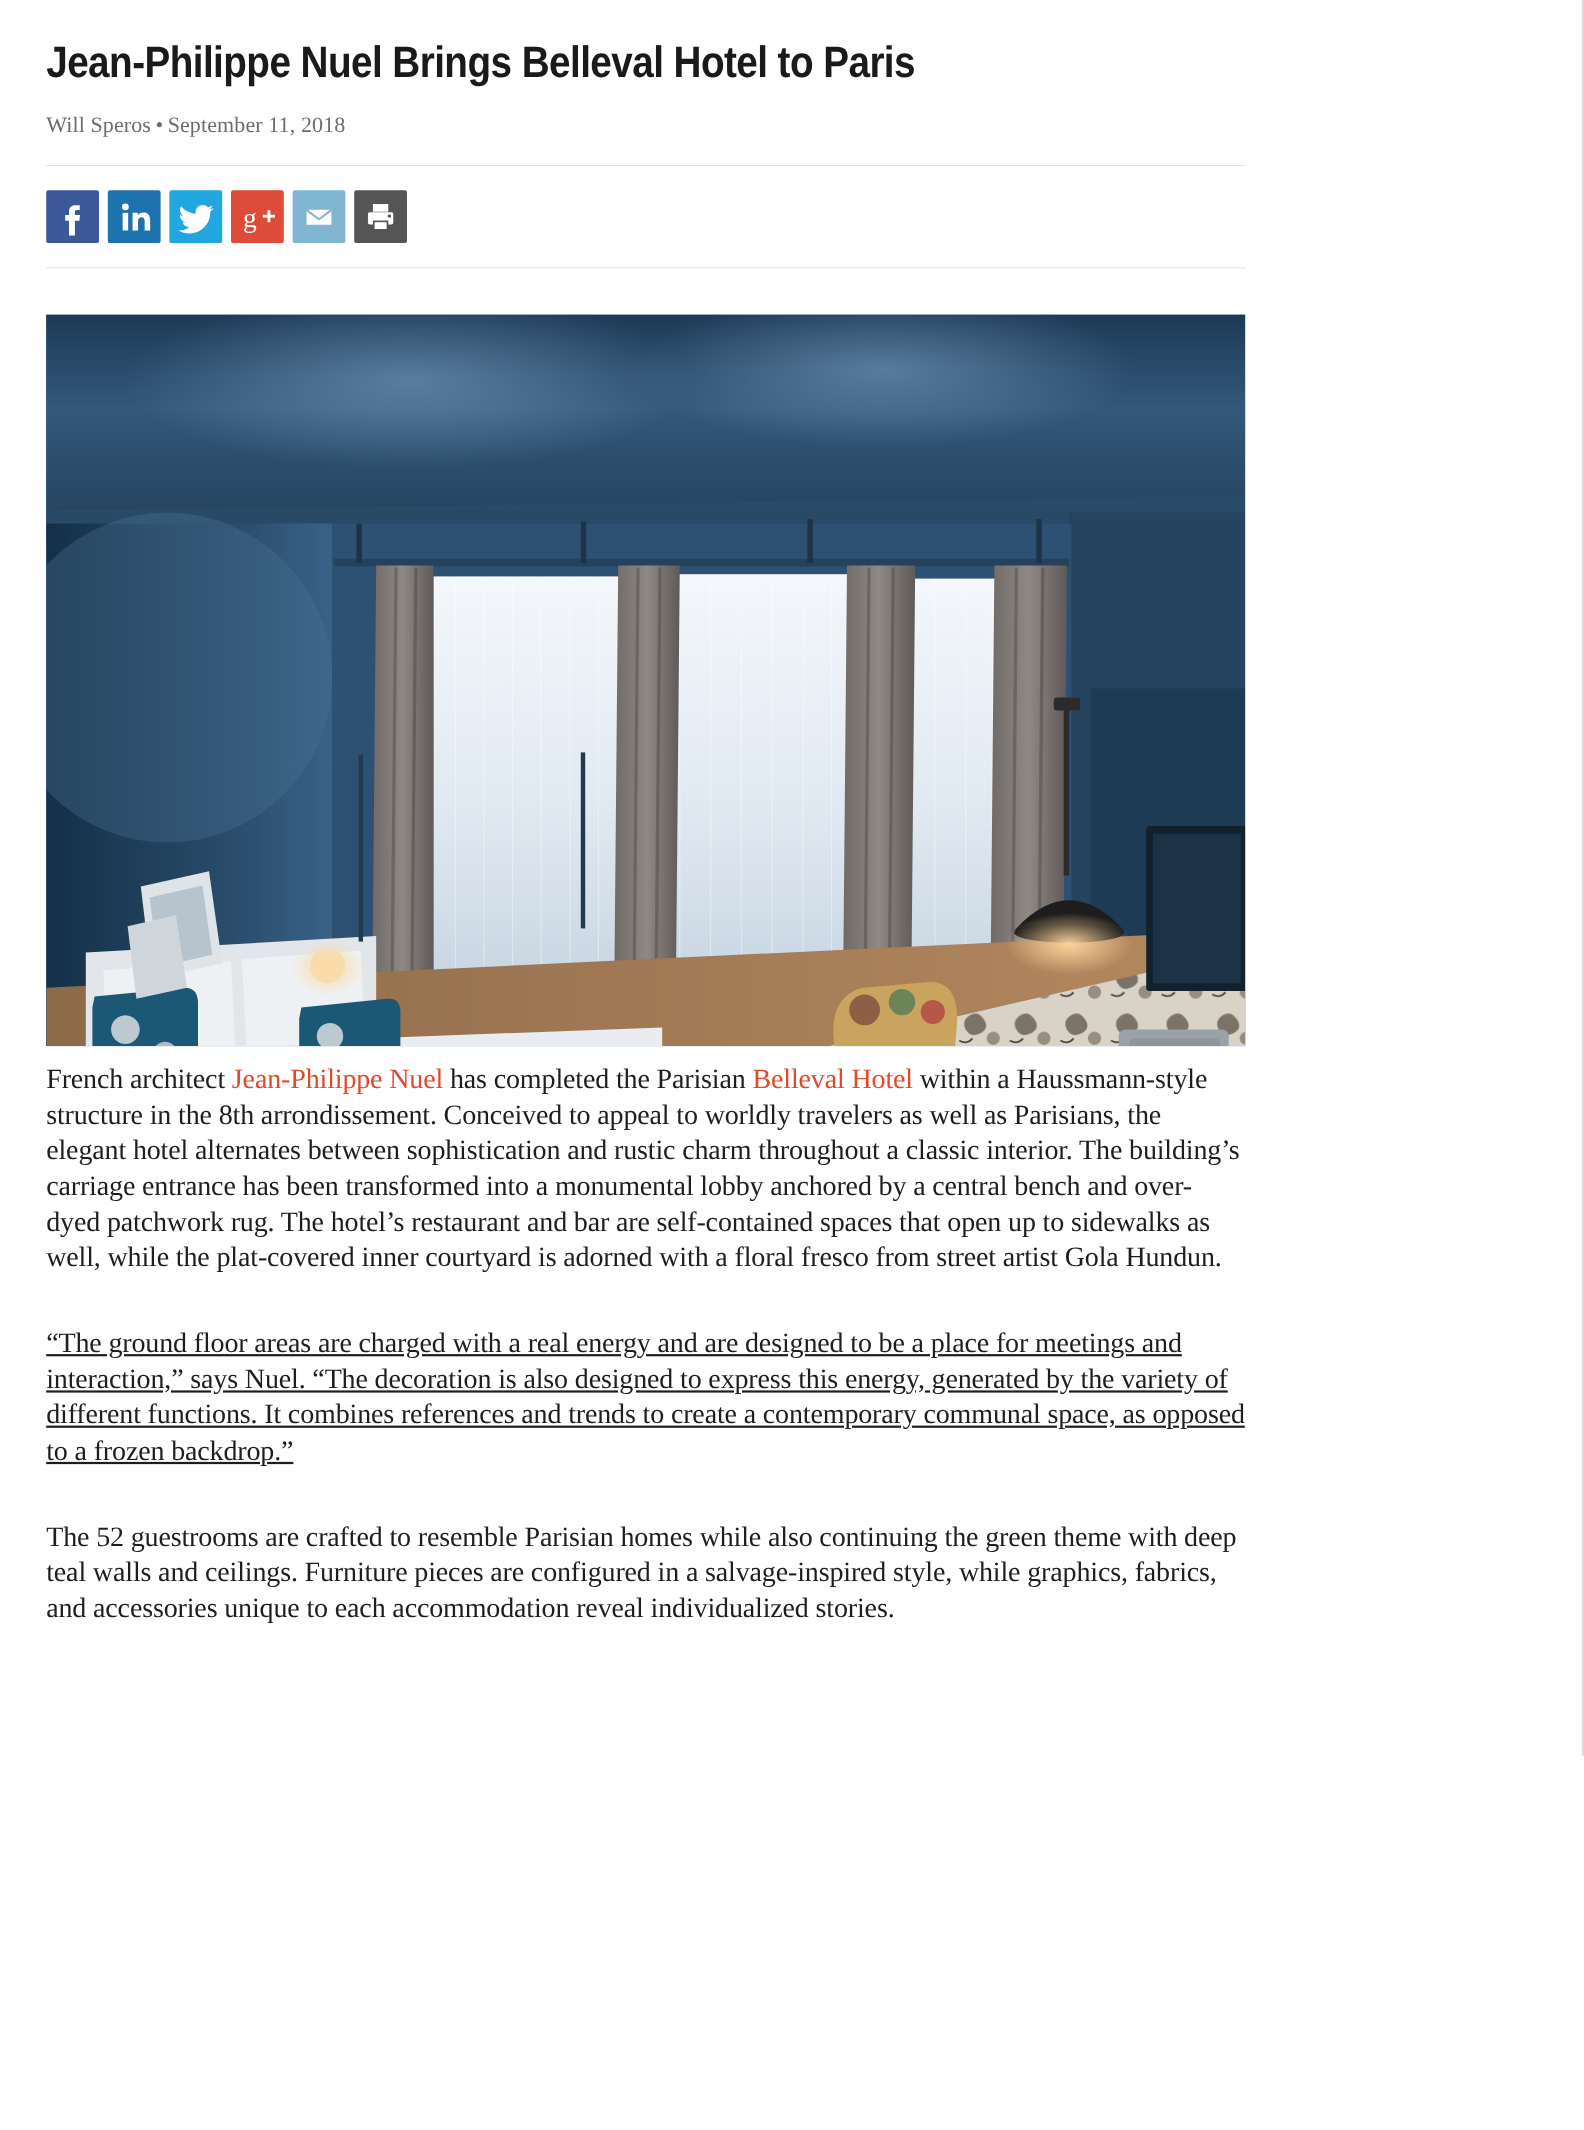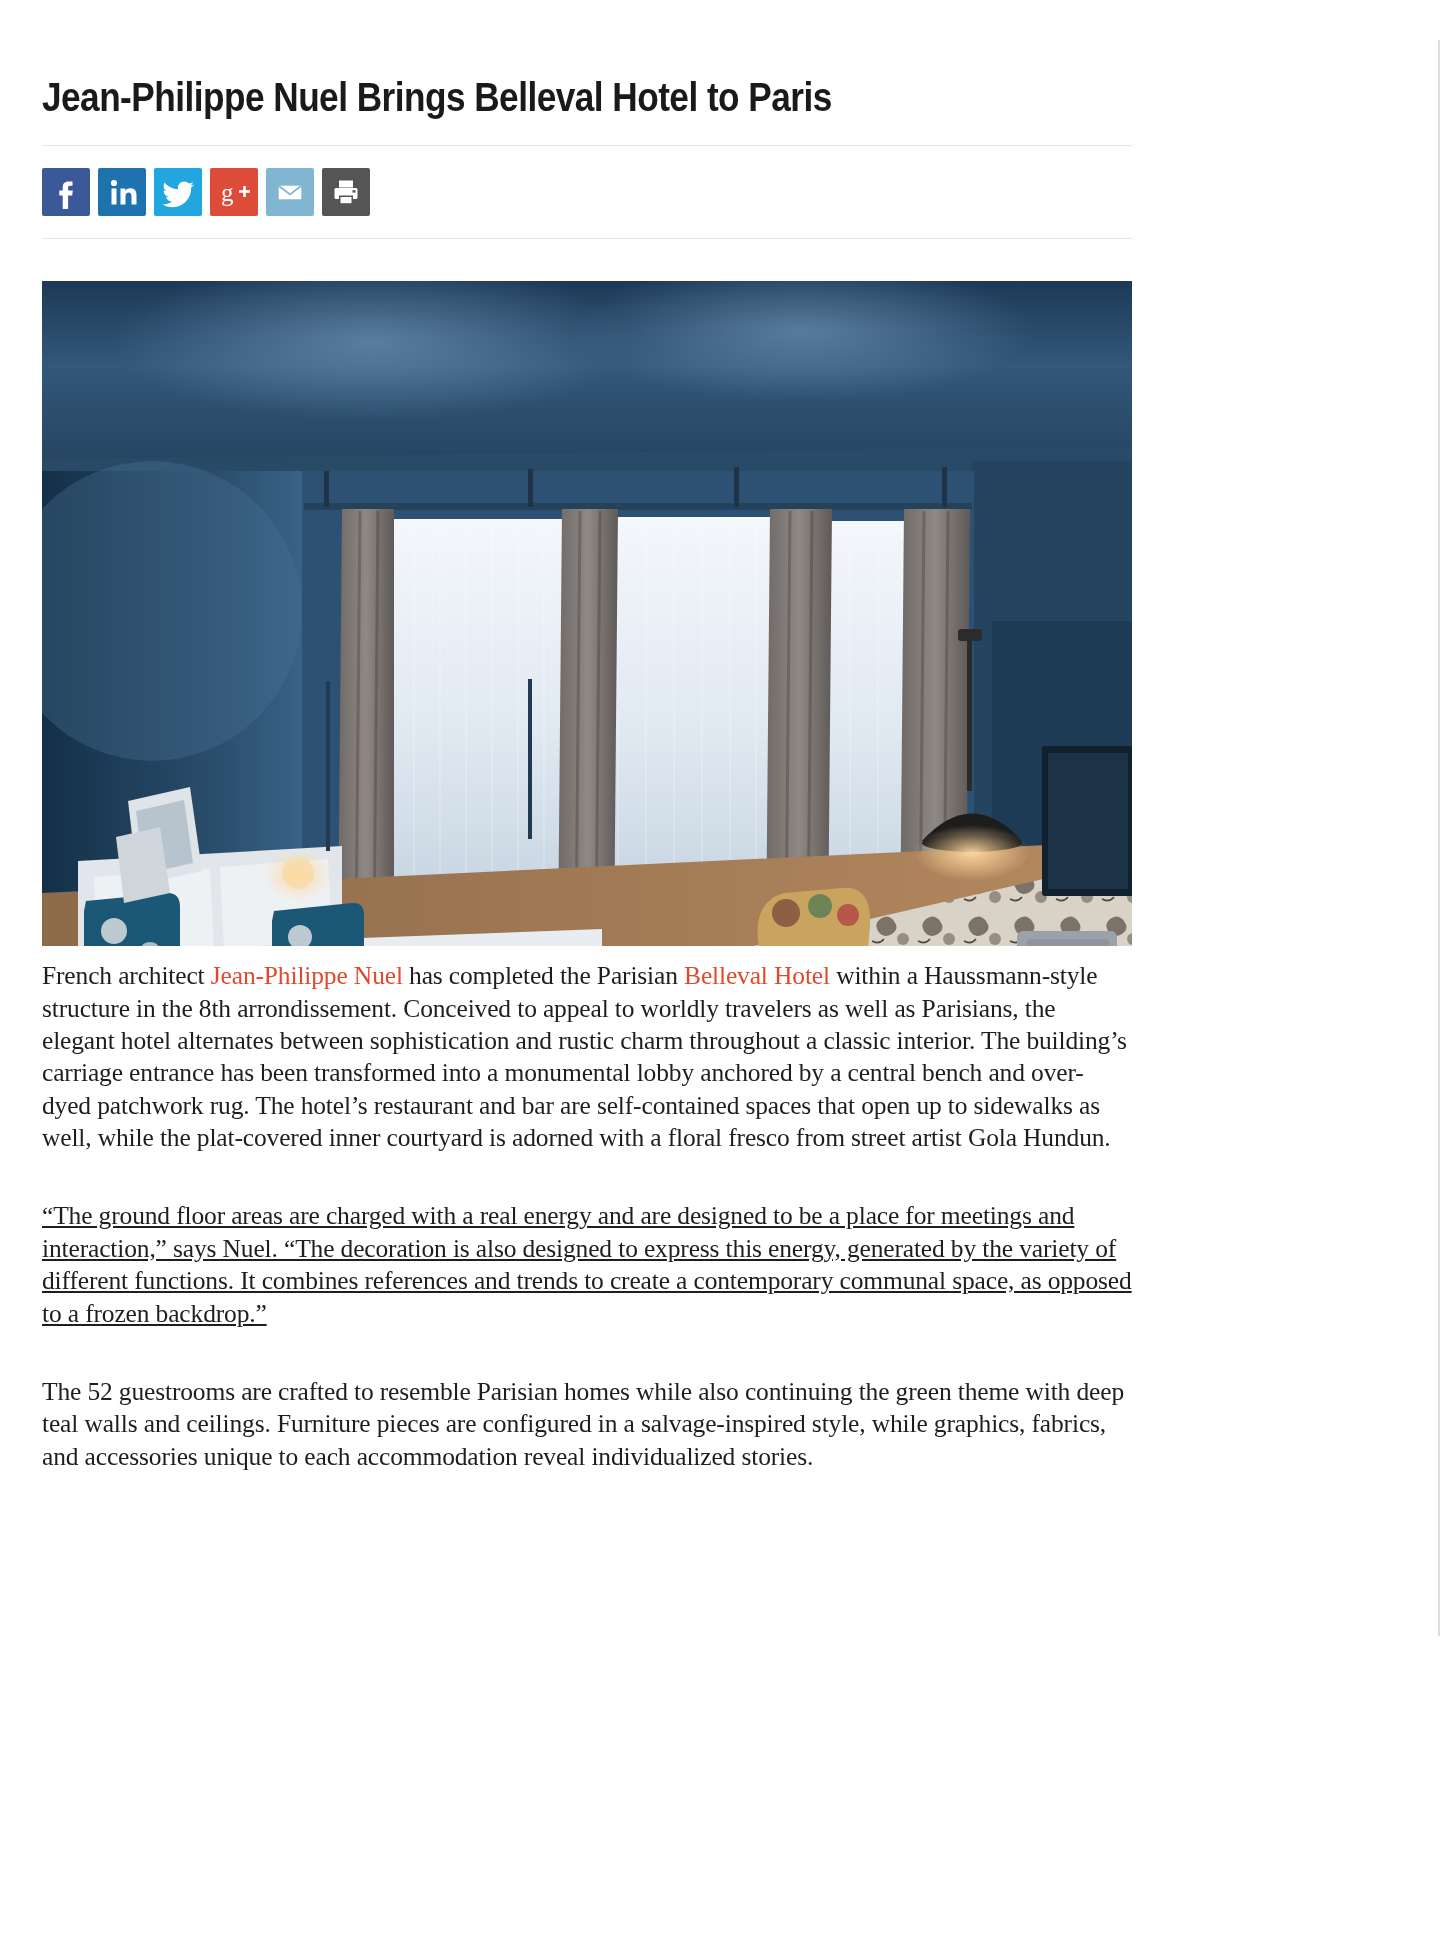--- a/index.html
+++ b/index.html
@@ -10,21 +10,20 @@
     background: #ffffff;
     font-family: "Liberation Serif", serif;
     overflow: hidden;
   }
   .page {
     position: relative;
     width: 1440px;
     height: 1596px;
     background: #fff;
     border-right: 2px solid #dcdcdc;
-    margin-top: 40px;
   }
   .article {
     position: absolute;
     left: 42px;
     top: 0;
     width: 1090px;
   }
 
   
   .title {
@@ -107,20 +106,23 @@
   }
 </style>
 </head>
 <body>
 
 <div class="page">
   <div class="article">
 
     <h1 class="title">Jean-Philippe Nuel Brings Belleval Hotel to Paris</h1>
 
+    <p class="byline">
+      <span>Will Speros</span><span class="sep">•</span><span>September 11, 2018</span>
+    </p>
 
     <div class="rule"></div>
 
     <div class="share-row">
 
       <div class="share-btn" style="background:#3b5998">
         <span>
           <svg width="48" height="48" viewBox="0 0 48 48" aria-hidden="true">
             <path fill="#ffffff" d="M30.5 13.5h-4.2c-3.4 0-5.6 2.2-5.6 5.7v3.3h-3.4v5.1h3.4V41h5.4V27.6h4.1l.6-5.1h-4.7v-2.8c0-1.2.4-1.9 1.9-1.9h2.5v-4.3z"></path>
           </svg>

